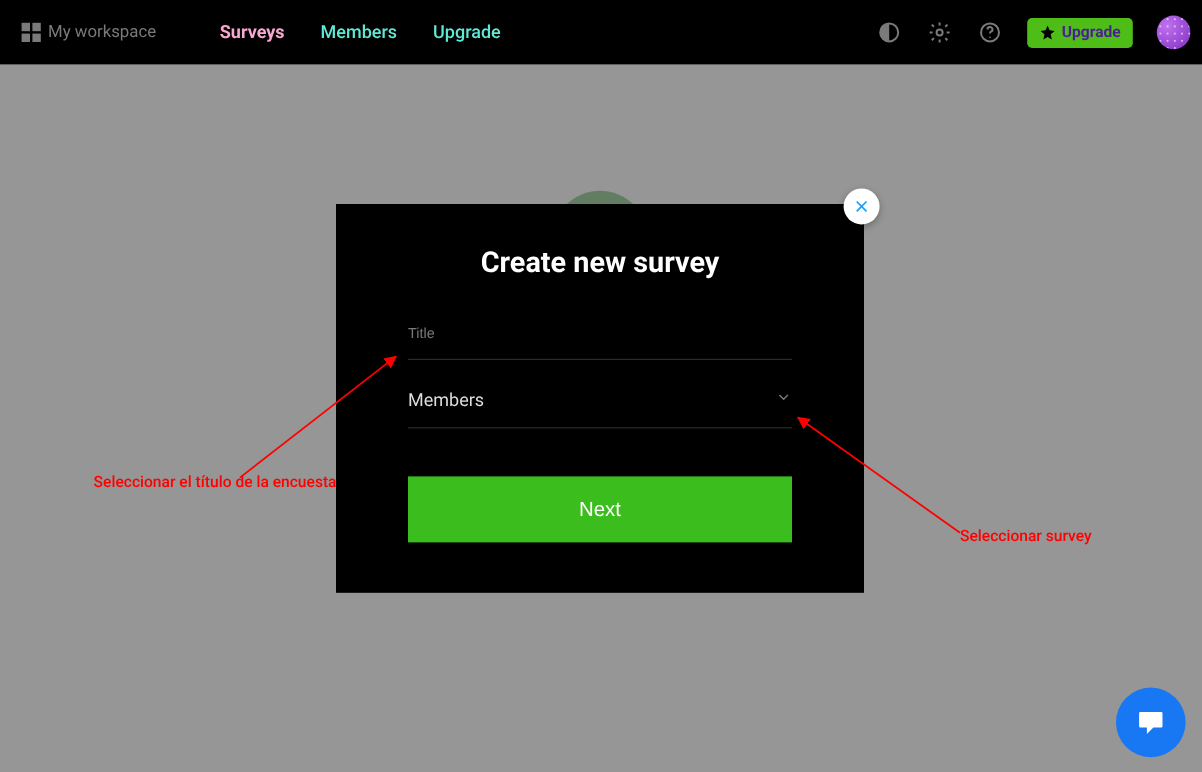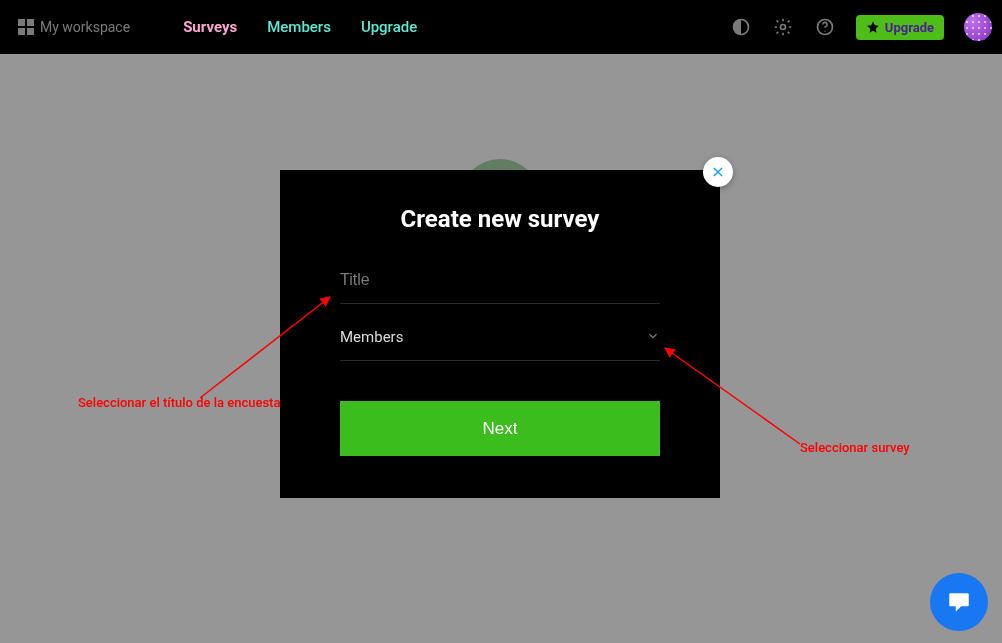--- a/index.html
+++ b/index.html
@@ -26,21 +26,21 @@
   
   .overlay { position: absolute; top: 54px; left: 0; right: 0; bottom: 0; background: rgba(120,120,120,0.78); }
   
   
   .modal { position: absolute; left: 280px; top: 170px; width: 440px; background: #000; color: #fff; padding: 35px 0 42px 0; }
   .close-btn { position: absolute; top: -13px; right: -13px; width: 30px; height: 30px; background: #fff; border-radius: 50%; display: flex; align-items: center; justify-content: center; cursor: pointer; color: #1ca0f2; font-size: 16px; box-shadow: 0 2px 6px rgba(0,0,0,.3); }
   .modal-title { text-align: center; font-size: 24px; font-weight: 700; margin-bottom: 30px; }
   .modal-body { padding: 0 60px; }
   .input-row { width: 100%; border-bottom: 1px solid #2a2a2a; padding: 8px 0 14px 0; position: relative; display:flex; align-items:center; }
   .input-row + .input-row { margin-top: 16px; }
-  .title-input { background: transparent; border: none; color: #fff; font-size: 16px; width: 100%; outline: none; }
+  .title-input { background: transparent; border: none; color: #fff; font-size: 12px; width: 100%; outline: none; }
   .title-input::placeholder { color: #7a7a7a; }
   .lang-select { color: #dcdcdc; font-size: 15px; flex: 1; }
   .chevron { color: #7a7a7a; font-size: 14px; }
   .next-btn { width: 100%; margin-top: 40px; height: 55px; background: #3bbd1e; color: #fff; font-weight: 400; font-size: 17px; border: none; cursor: pointer; display: flex; align-items: center; justify-content: center; }
   
   
   .annotation-svg { position: absolute; top: 0; left: 0; width: 1002px; height: 643px; pointer-events: none; }
   .annot-text { position: absolute; color: #ff0000; font-size: 13px; font-weight: 500; pointer-events: none; }
   
   

